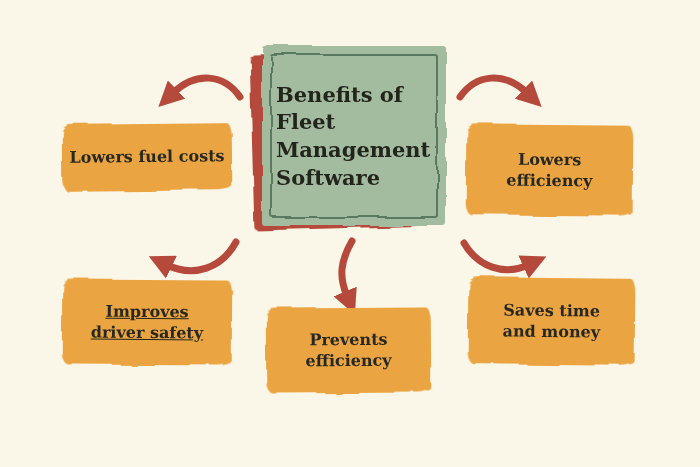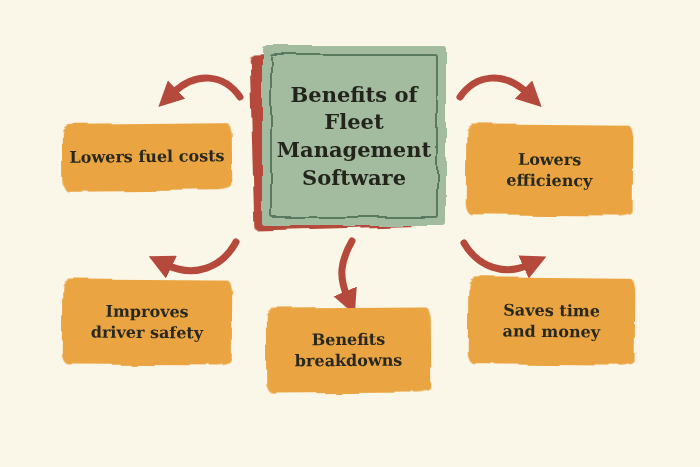--- a/index.html
+++ b/index.html
@@ -37,21 +37,21 @@
     border-radius:3px;
     filter:url(#squiggle);
   }
   .title{
     position:relative;
     margin:0;
     width:156px;
     font-size:21px;
     line-height:1.32;
     font-weight:bold;
-    text-align:center;
+    text-align:left;
     color:#23251c;
   }
 
   
   .note{
     position:absolute;
     display:flex;align-items:center;justify-content:center;
   }
   .note-bg{
     position:absolute;inset:0;
@@ -66,21 +66,21 @@
     line-height:1.3;
     text-align:center;
     color:#27281f;
   }
   .note-1{left:62px;top:124px;width:170px;height:67px;transform:rotate(-0.6deg);}
   .note-2{left:466px;top:125px;width:167px;height:91px;transform:rotate(0.5deg);}
   .note-3{left:62px;top:280px;width:170px;height:85px;transform:rotate(0.4deg);}
   .note-4{left:266px;top:308px;width:165px;height:85px;transform:rotate(-0.4deg);}
   .note-5{left:468px;top:278px;width:167px;height:87px;transform:rotate(0.6deg);}
   .note-2 .note-label{max-width:110px;}
-  .note-3 .note-label{max-width:135px;}
+  .note-3 .note-label{max-width:135px;text-decoration:underline;}
   .note-4 .note-label{max-width:115px;}
   .note-5 .note-label{max-width:135px;}
 
   
   .arrows{
     position:absolute;left:0;top:0;
     pointer-events:none;
   }
   .arrow{
     fill:none;
@@ -133,21 +133,21 @@
     <div class="note-label">Lowers efficiency</div>
   </div>
 
   <div class="note note-3">
     <div class="note-bg"></div>
     <div class="note-label">Improves driver safety</div>
   </div>
 
   <div class="note note-4">
     <div class="note-bg"></div>
-    <div class="note-label">Benefits breakdowns</div>
+    <div class="note-label">Prevents efficiency</div>
   </div>
 
   <div class="note note-5">
     <div class="note-bg"></div>
     <div class="note-label">Saves time and money</div>
   </div>
 
 </div>
 
 </body></html>

